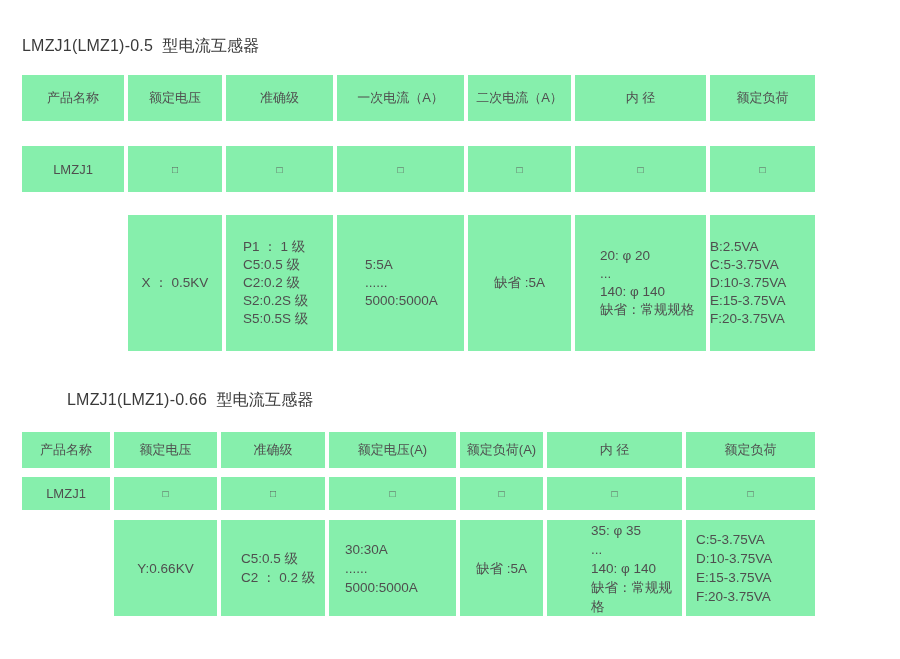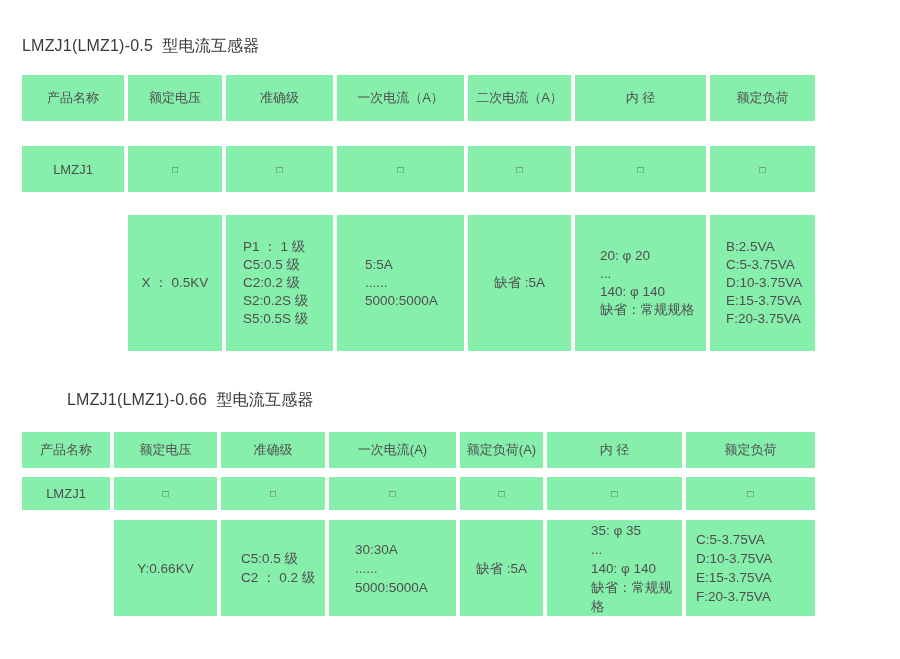--- a/index.html
+++ b/index.html
@@ -62,37 +62,37 @@
   .t1 .c4 { width: 127px; }
   .t1 .c5 { width: 103px; }
   .t1 .c6 { width: 131px; }
   .t1 .c7 { width: 105px; }
   .t1 .row-header  { height: 46px; margin-bottom: 25px; }
   .t1 .row-product { height: 46px; margin-bottom: 23px; }
   .t1 .row-detail  { height: 136px; }
   .t1 .c3.detail { padding-left: 17px; }
   .t1 .c4.detail { padding-left: 28px; }
   .t1 .c6.detail { padding-left: 25px; }
-  .t1 .c7.detail { padding-left: 16px; }
+  .t1 .c7.detail { }
 
   
   .t2 { top: 432px; }
   .t2 .c1 { width: 88px;  }
   .t2 .c2 { width: 103px; }
   .t2 .c3 { width: 104px; }
   .t2 .c4 { width: 127px; }
   .t2 .c5 { width: 83px;  }
   .t2 .c6 { width: 135px; }
   .t2 .c7 { width: 129px; }
   .t2 .row-header  { height: 36px; margin-bottom: 9px; }
   .t2 .row-product { height: 33px; margin-bottom: 10px; }
   .t2 .row-detail  { height: 96px; }
   .t2 .cell.detail { line-height: 19px; }
   .t2 .c3.detail { padding-left: 20px; }
-  .t2 .c4.detail { padding-left: 26px; }
+  .t2 .c4.detail { padding-left: 16px; }
   .t2 .c6.detail { padding-left: 44px; }
   .t2 .c7.detail { padding-left: 10px; }
 
   .title-1 { top: 36px; }
   .title-2 { top: 390px; margin-left: 45px; }
 
   .blank { background: transparent; }
 </style>
 </head>
 <body>
@@ -146,21 +146,21 @@
     </div>
   </div>
 
   <div class="tbl-title title-2">LMZJ1(LMZ1)-0.66  型电流互感器</div>
 
   <div class="tbl t2">
     <div class="row row-header">
       <div class="cell c1">产品名称</div>
       <div class="cell c2">额定电压</div>
       <div class="cell c3">准确级</div>
-      <div class="cell c4">一次电流(A)</div>
+      <div class="cell c4">额定电压(A)</div>
       <div class="cell c5">额定负荷(A)</div>
       <div class="cell c6">内 径</div>
       <div class="cell c7">额定负荷</div>
     </div>
 
     <div class="row row-product">
       <div class="cell c1">LMZJ1</div>
       <div class="cell c2 sq">□</div>
       <div class="cell c3 sq">□</div>
       <div class="cell c4 sq">□</div>

